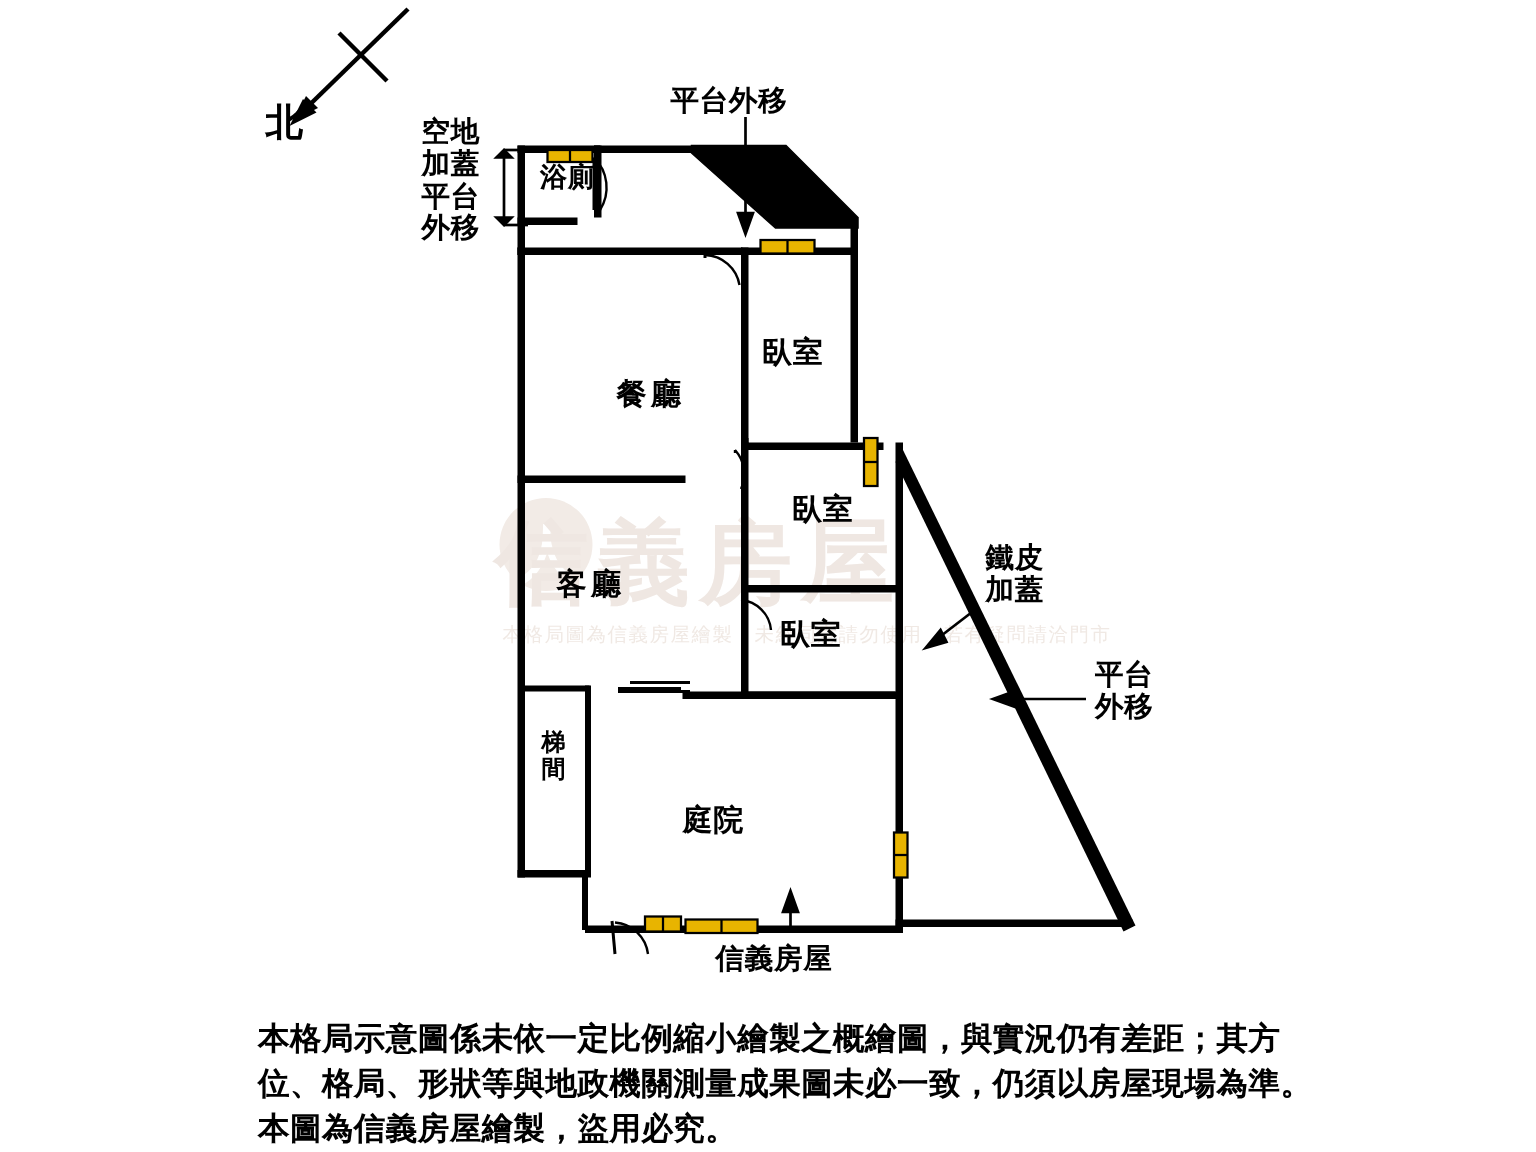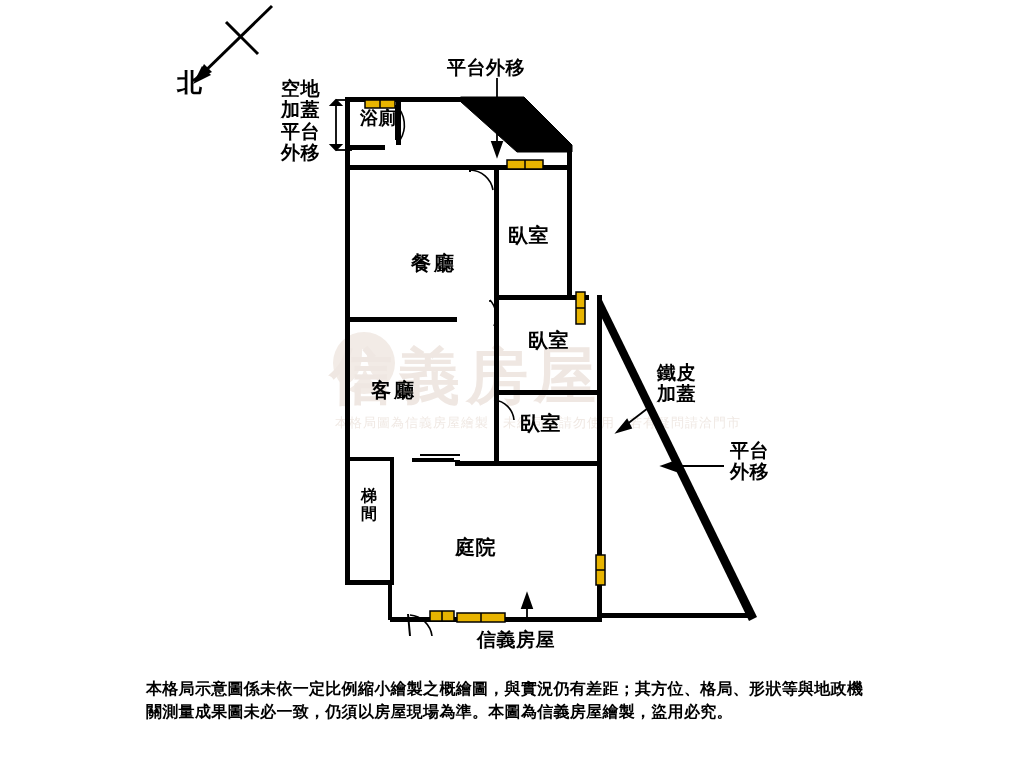--- a/index.html
+++ b/index.html
@@ -28,25 +28,25 @@
     white-space: pre;
     line-height: 1.12;
     letter-spacing: 0.5px;
   }
   .room-label { font-size: 20px; }
   .room-label-sm { font-size: 20px; }
   .callout { font-size: 19px; }
   .compass { font-size: 25px; }
   .footer {
     position: absolute;
-    left: 146px;
+    left: 172px;
     top: 678px;
     width: 720px;
     font-family: "Liberation Serif", serif;
-    font-size: 16px;
+    font-size: 21px;
     font-weight: bold;
     color: #000000;
     line-height: 1.42;
     letter-spacing: 0.3px;
   }
   .wm {
     position: absolute;
     pointer-events: none;
   }
   .wm-text {

